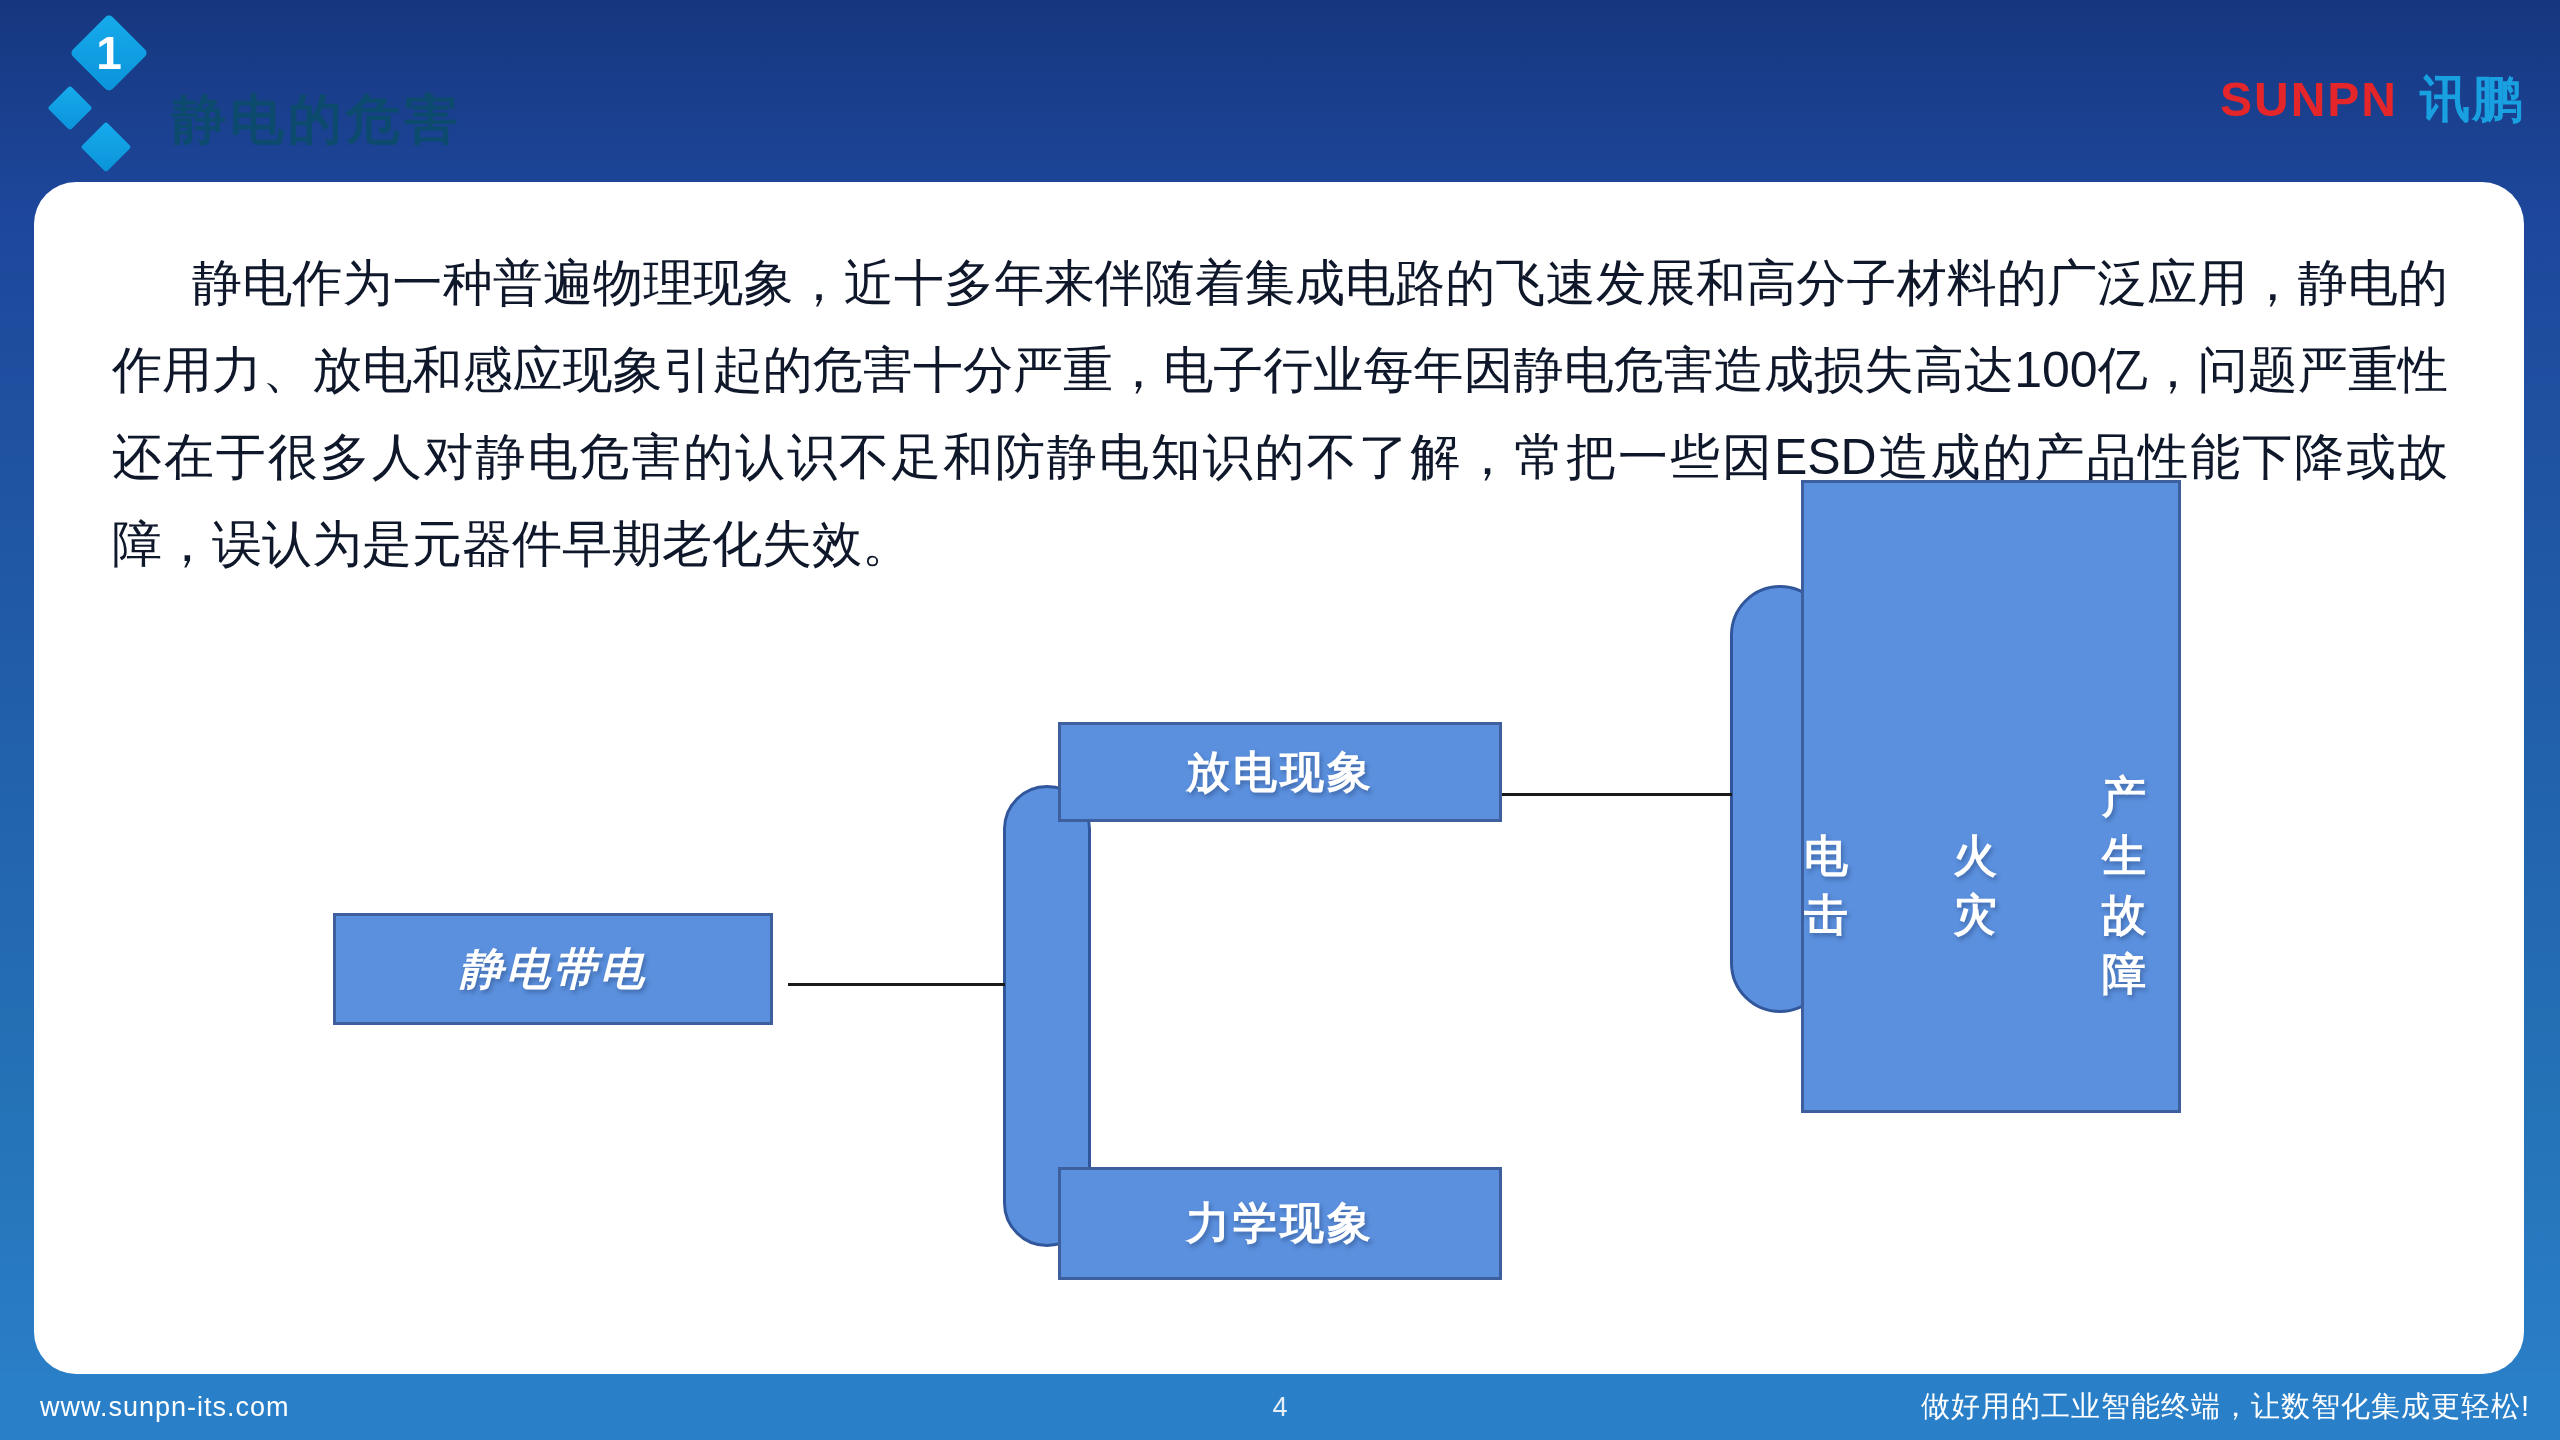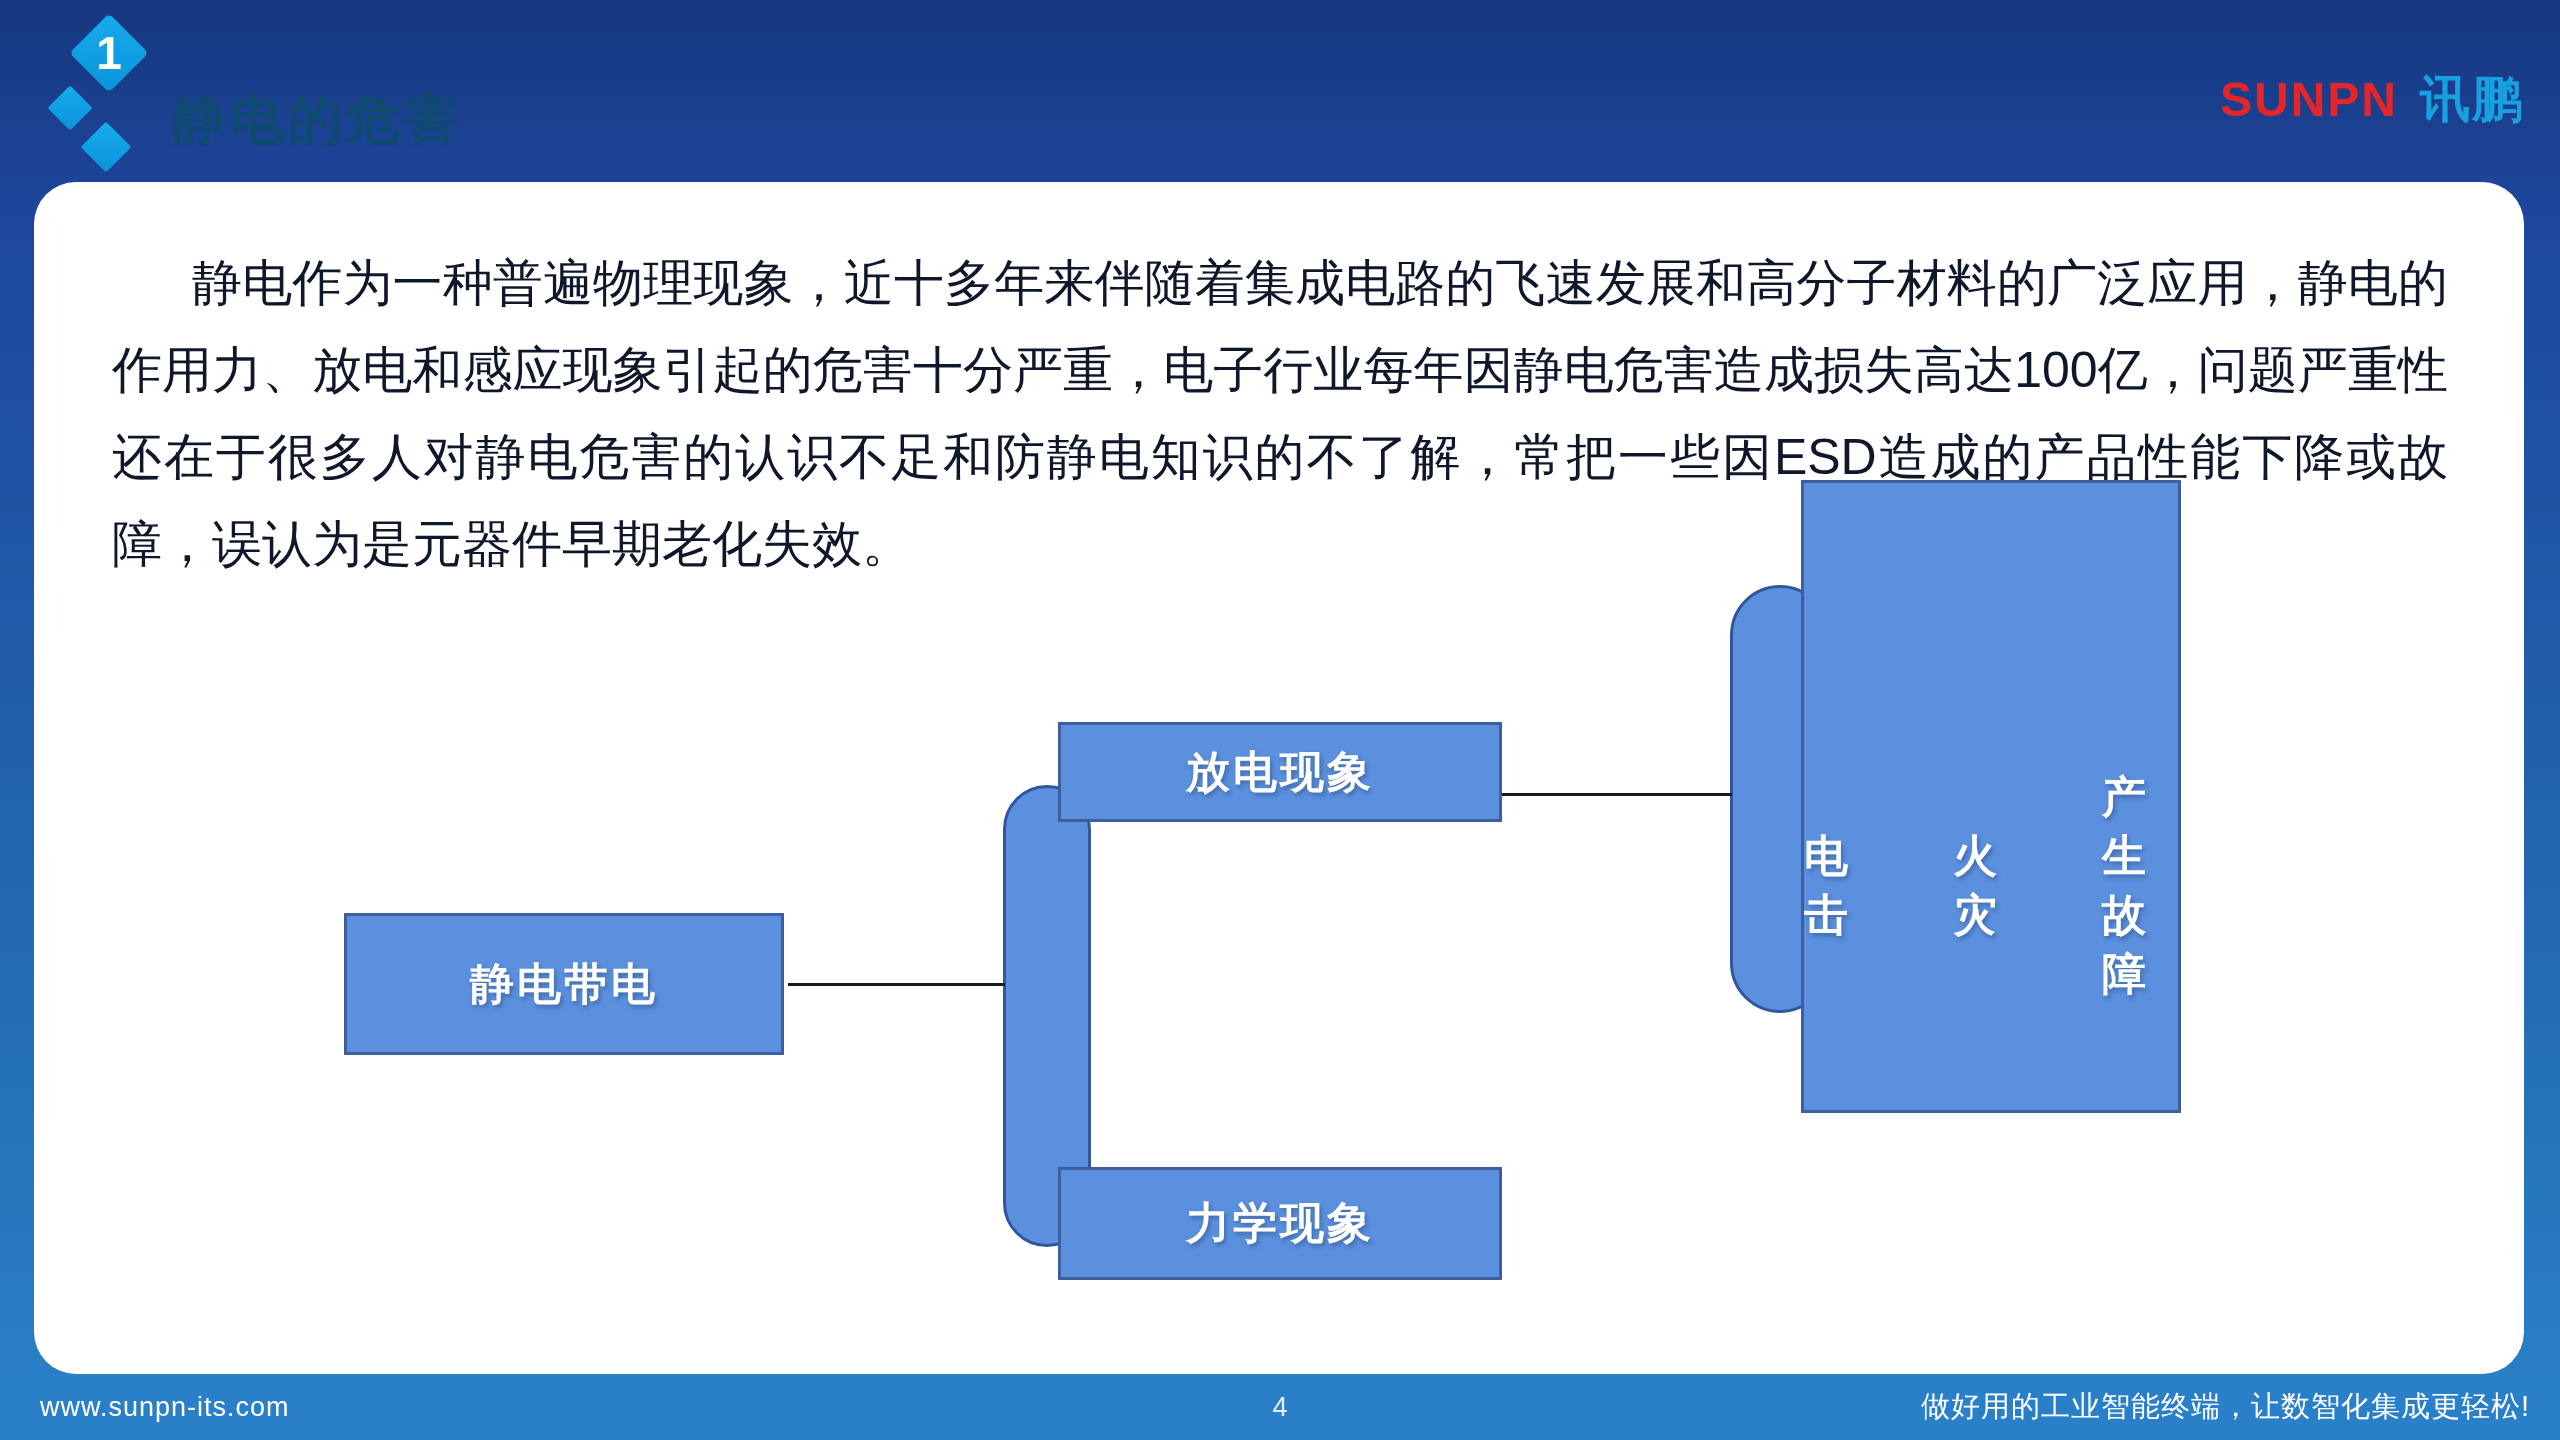--- a/index.html
+++ b/index.html
@@ -42,21 +42,21 @@
   
   .shape{box-sizing:border-box;position:absolute;background:#5B90DE;border:3px solid #3E5F9D;}
   .brace{border-color:#31569B;z-index:1;}
   .brace-1{left:1003px;top:785px;width:88px;height:462px;border-radius:46px;}
   .brace-2{left:1730px;top:585px;width:100px;height:428px;border-radius:50px;}
   .node{
     z-index:2;display:flex;align-items:center;justify-content:center;
     color:#ffffff;font-size:44px;font-weight:bold;letter-spacing:3px;
     text-shadow:2px 3px 4px rgba(20,40,80,0.35);
   }
-  .node-source{left:344px;top:913px;width:440px;height:142px;}
+  .node-source{left:333px;top:913px;width:440px;height:112px;font-style:italic;}
   .node-mid-top{left:1058px;top:722px;width:444px;height:100px;}
   .node-mid-bottom{left:1058px;top:1167px;width:444px;height:113px;}
   .node-result{
     left:1801px;top:480px;width:380px;height:633px;
     justify-content:flex-start;padding-top:178px;gap:102px;
   }
   .connector{position:absolute;height:0;border-top:3px solid #1a1a1a;z-index:1;}
   .connector-1{left:788px;top:983px;width:217px;}
   .connector-2{left:1500px;top:793px;width:232px;}
 

